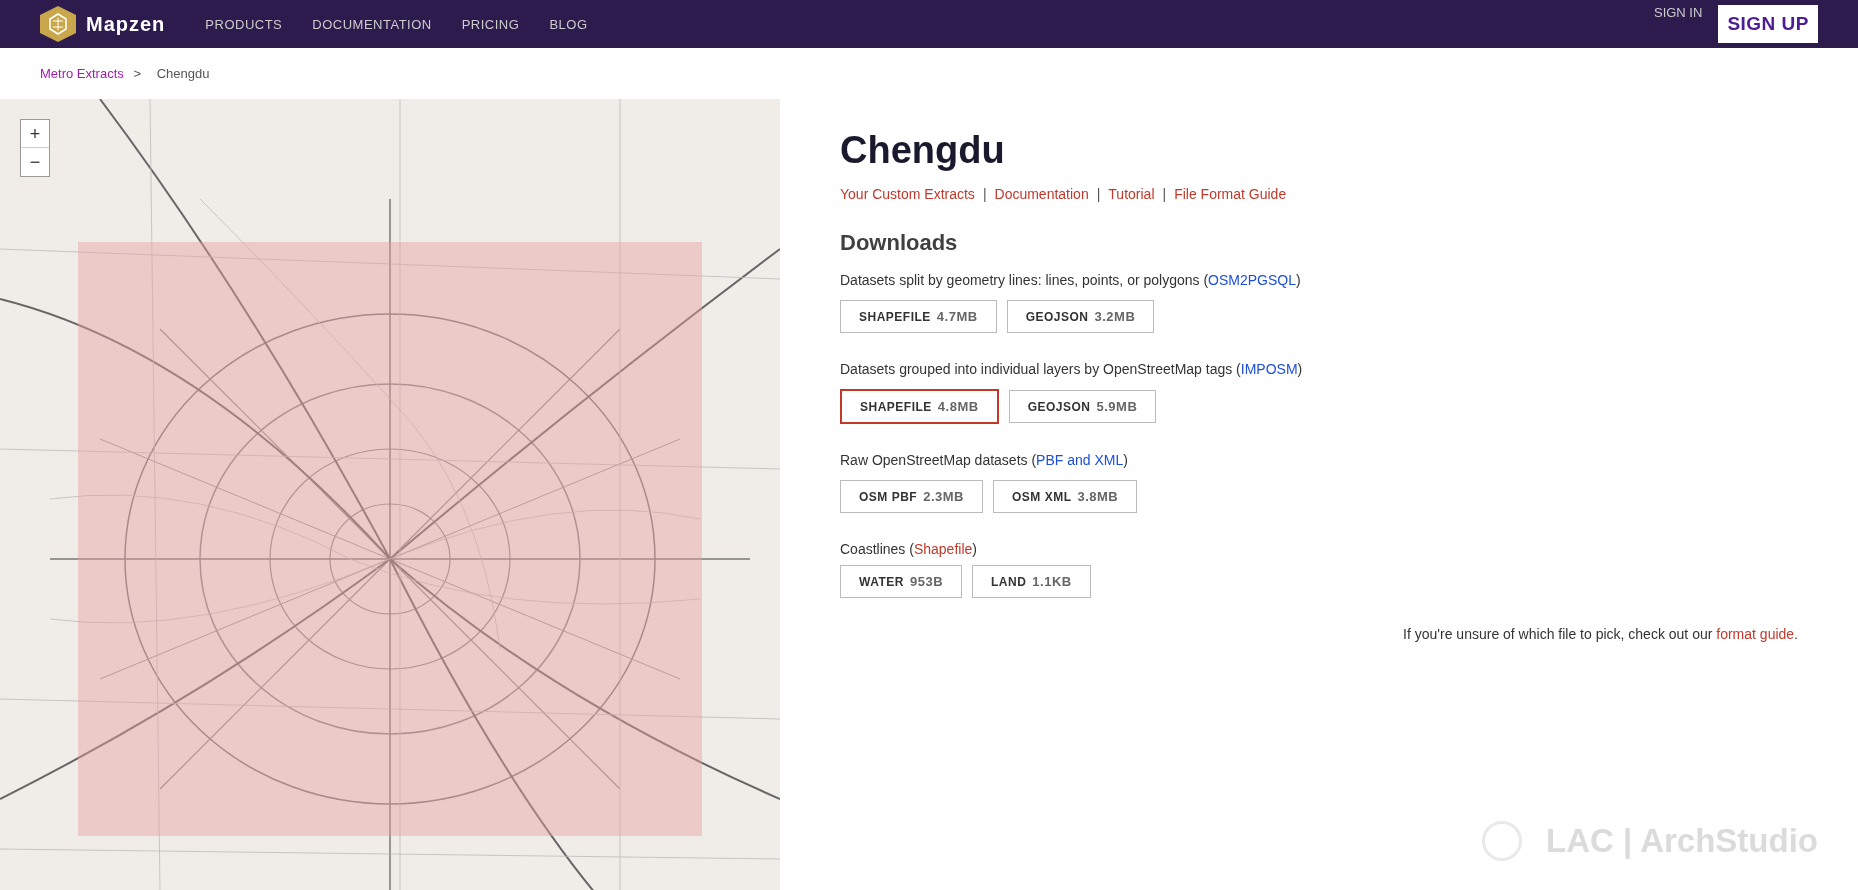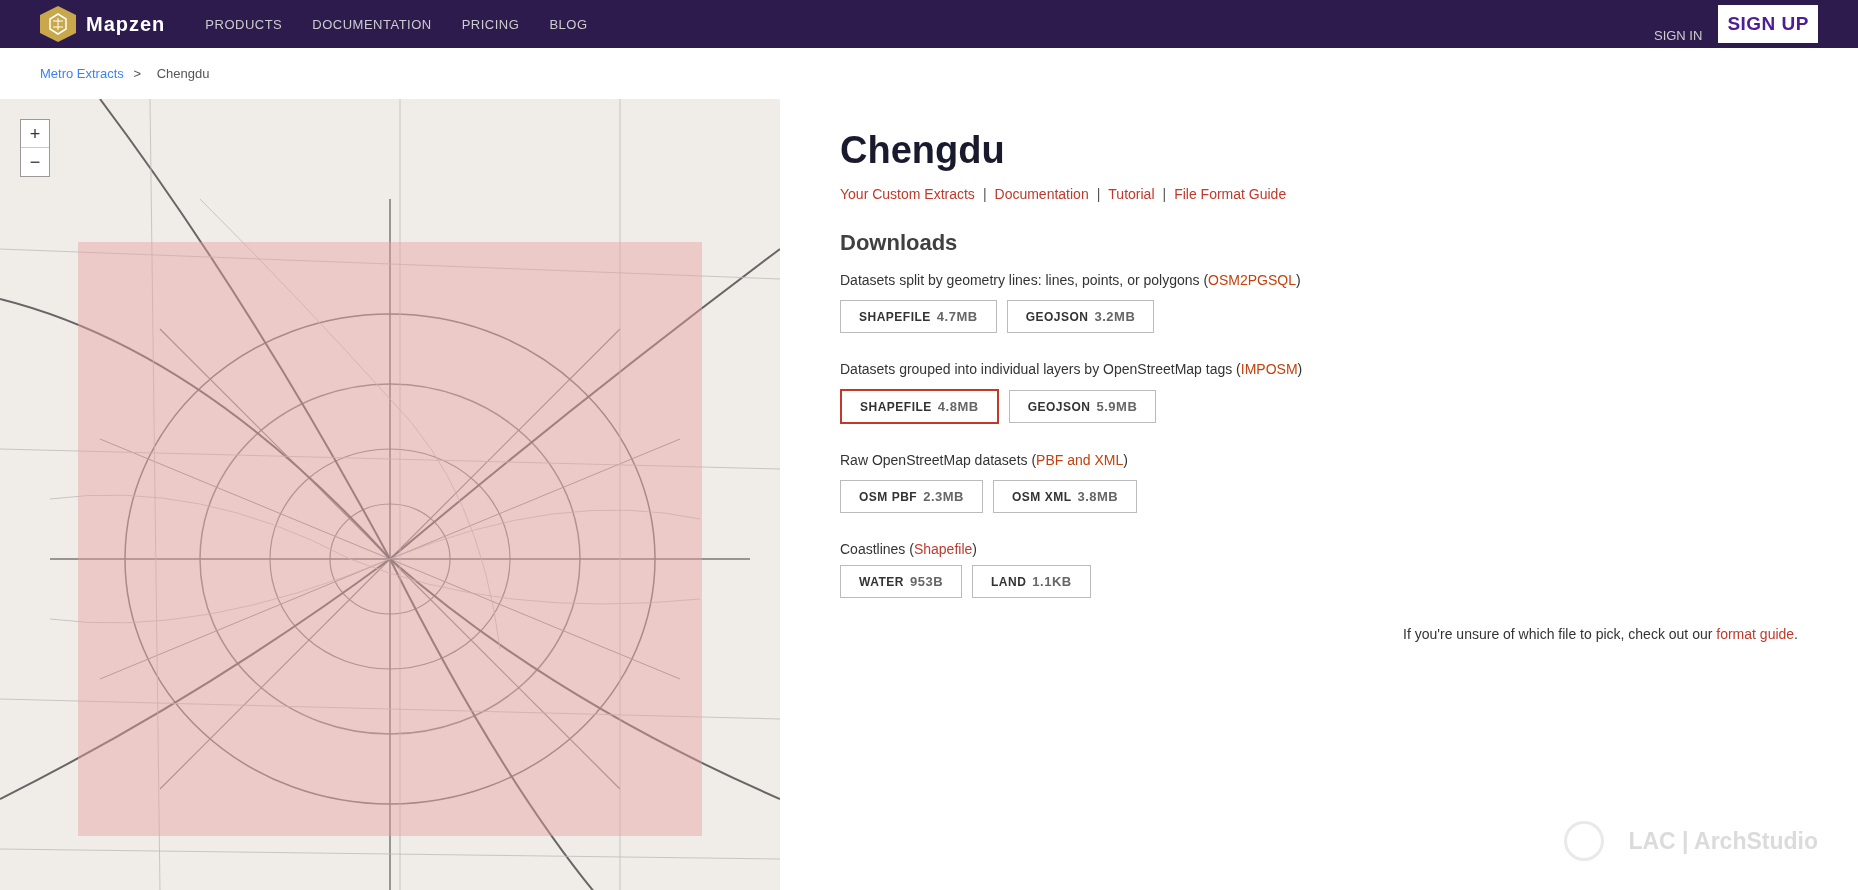--- a/index.html
+++ b/index.html
@@ -18,40 +18,40 @@
     .logo { display: flex; align-items: center; gap: 10px; }
     .logo-icon {
       width: 36px; height: 36px;
       background: #c8a84b;
       clip-path: polygon(50% 0%, 100% 25%, 100% 75%, 50% 100%, 0% 75%, 0% 25%);
       display: flex; align-items: center; justify-content: center;
     }
     .logo-text { color: #fff; font-size: 20px; font-weight: bold; letter-spacing: 1px; }
     .nav-links { display: flex; gap: 30px; }
     .nav-link { color: #ccc; font-size: 13px; text-decoration: none; letter-spacing: 0.5px; }
-    .navbar-right { display: flex; align-items: flex-end; gap: 16px; }
+    .navbar-right { display: flex; align-items: flex-start; gap: 16px; }
     .sign-in { color: #ccc; font-size: 13px; cursor: pointer; }
     .sign-up {
       background: #fff;
       color: #4c1d95;
       border: none;
       padding: 8px 9px;
       font-size: 19px;
       font-weight: bold;
       cursor: pointer;
       letter-spacing: 0.5px;
     }
 
     
     .breadcrumb {
       padding: 18px 40px;
       font-size: 13px;
       color: #333;
     }
-    .breadcrumb a { color: #3b82f6; text-decoration: none; }
+    .breadcrumb a { color: #a21caf; text-decoration: none; }
     .breadcrumb span { color: #555; margin: 0 6px; }
 
     
     .main-layout {
       display: flex;
       width: 100%;
       height: calc(890px - 52px - 46px);
     }
 
     
@@ -134,21 +134,21 @@
       color: #404040;
       margin-bottom: 16px;
     }
 
     .dataset-section { margin-bottom: 28px; }
     .dataset-desc {
       font-size: 14px;
       color: #333;
       margin-bottom: 12px;
     }
-    .dataset-desc a { color: #c2410c; text-decoration: none; }
+    .dataset-desc a { color: #1d4ed8; text-decoration: none; }
 
     .btn-row { display: flex; gap: 10px; align-items: center; }
     .dl-btn {
       border: 1px solid #bbb;
       background: #fff;
       padding: 8px 18px;
       font-size: 12px;
       font-weight: bold;
       letter-spacing: 0.5px;
       cursor: pointer;
@@ -178,21 +178,21 @@
       text-align: right;
     }
     .format-note a { color: #c0392b; text-decoration: none; }
 
     
     .watermark {
       position: absolute;
       bottom: 30px;
       right: 40px;
       color: #ccc;
-      font-size: 23px;
+      font-size: 33px;
       font-weight: bold;
       opacity: 0.7;
       display: flex;
       align-items: center;
       gap: 24px;
     }
     .watermark-icon {
       width: 40px; height: 40px;
       border: 3px solid #ccc;
       border-radius: 50%;

